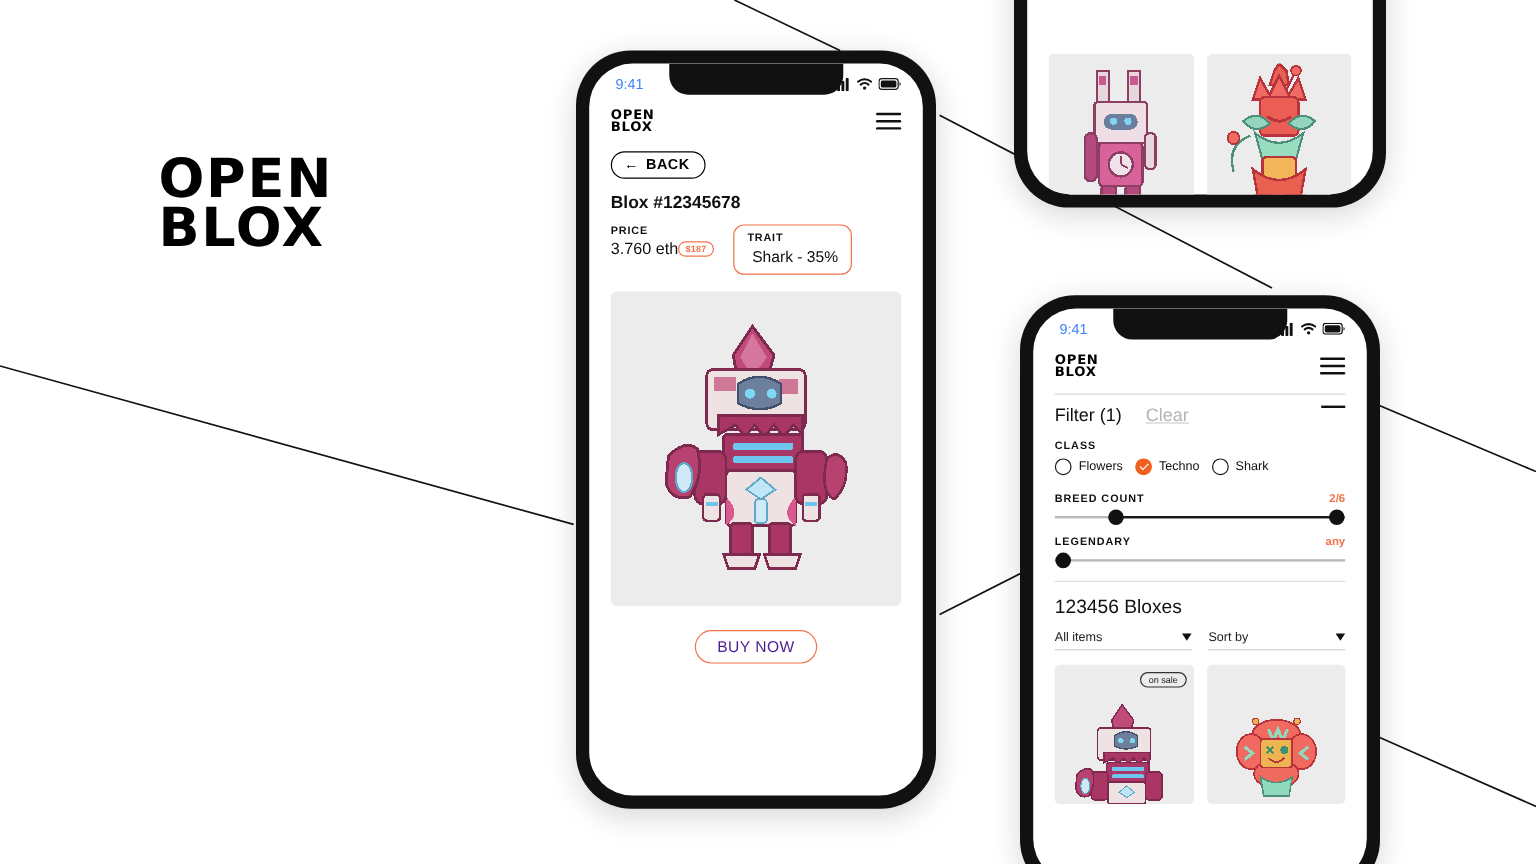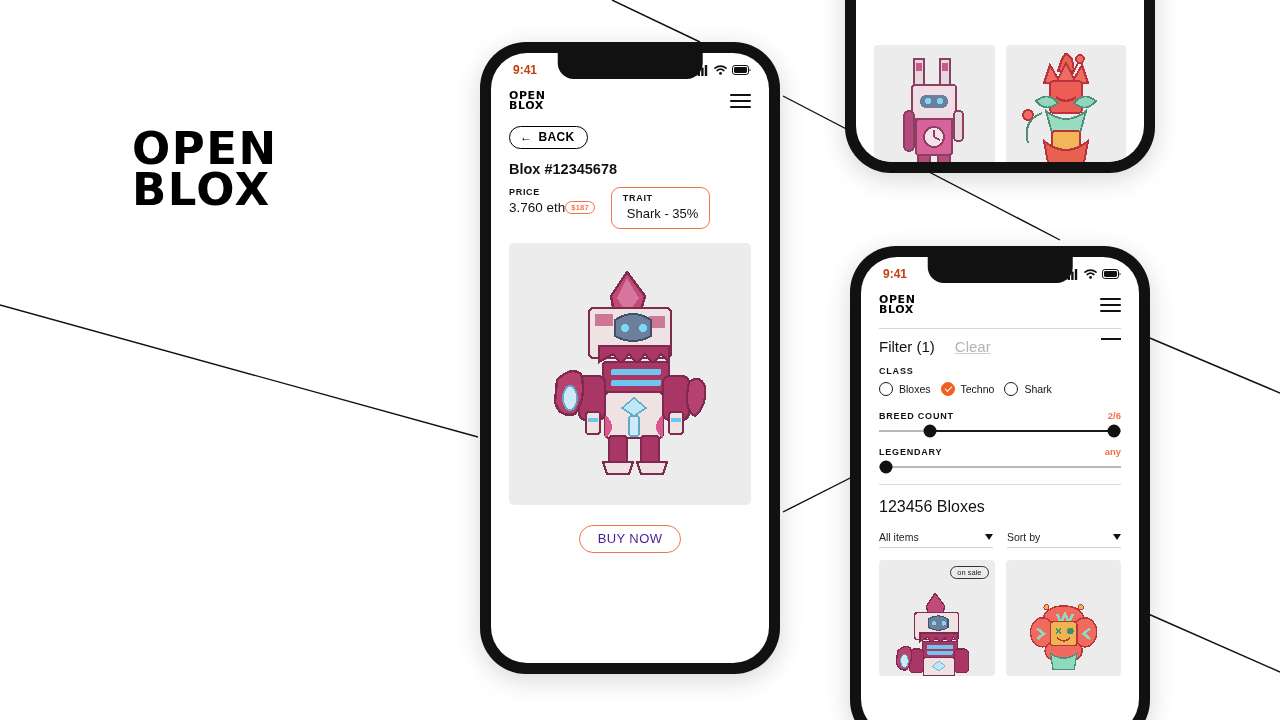--- a/index.html
+++ b/index.html
@@ -46,21 +46,21 @@
     border-bottom-left-radius: 16px;
     border-bottom-right-radius: 16px;
     z-index: 9;
   }
 
   
   .statusbar {
     position: relative; height: 30px;
     display: flex; align-items: center; justify-content: space-between;
     padding: 4px 18px 0 22px;
-    font-size: 12px; font-weight: 700; color: #c2410c;
+    font-size: 12px; font-weight: 400; color: #3b82f6;
   }
   .statusbar .sb-right { display: flex; align-items: center; gap: 5px; }
 
   
   .app-header {
     display: flex; align-items: center; justify-content: space-between;
     padding: 8px 18px 6px 18px;
   }
   .mini-logo {
     font-family: "DejaVu Sans", sans-serif;
@@ -167,21 +167,21 @@
     background: #111; border-radius: 50%; transform: translate(-50%, -50%);
     cursor: pointer;
   }
   .rule { height: 1px; background: #dcdcdc; margin: 16px 18px 0 18px; }
 
   .count-title { font-size: 16px; color: #111; padding: 13px 18px 0 18px; }
   .selects { display: flex; gap: 14px; padding: 9px 18px 0 18px; }
   .select {
     flex: 1; display: flex; align-items: center; justify-content: space-between;
     border-bottom: 1px solid #cfcfcf; padding-bottom: 4px;
-    font-size: 10.5px; color: #222; cursor: pointer; margin-top: 6px;
+    font-size: 10.5px; color: #222; cursor: pointer;
   }
   .caret { width: 0; height: 0; border-left: 4.5px solid transparent; border-right: 4.5px solid transparent; border-top: 6px solid #111; }
 
   .card-grid { display: flex; gap: 11px; padding: 12px 18px 0 18px; }
   .card { flex: 1; }
   .card-art {
     position: relative;
     background: #ececec; border-radius: 4px;
     height: 116px;
     display: flex; align-items: flex-end; justify-content: center;
@@ -428,21 +428,21 @@
       <div class="filter-head">
         <span class="filter-title">Filter (1)</span>
         <span class="filter-clear">Clear</span>
         <span class="filter-collapse"></span>
       </div>
 
       <div class="section-label">CLASS</div>
       <div class="radios">
         <label class="radio">
           <span class="dot"></span>
-          <span>Bloxes</span>
+          <span>Flowers</span>
         </label>
         <label class="radio on">
           <span class="dot"></span>
           <span>Techno</span>
         </label>
         <label class="radio">
           <span class="dot"></span>
           <span>Shark</span>
         </label>
       </div>

